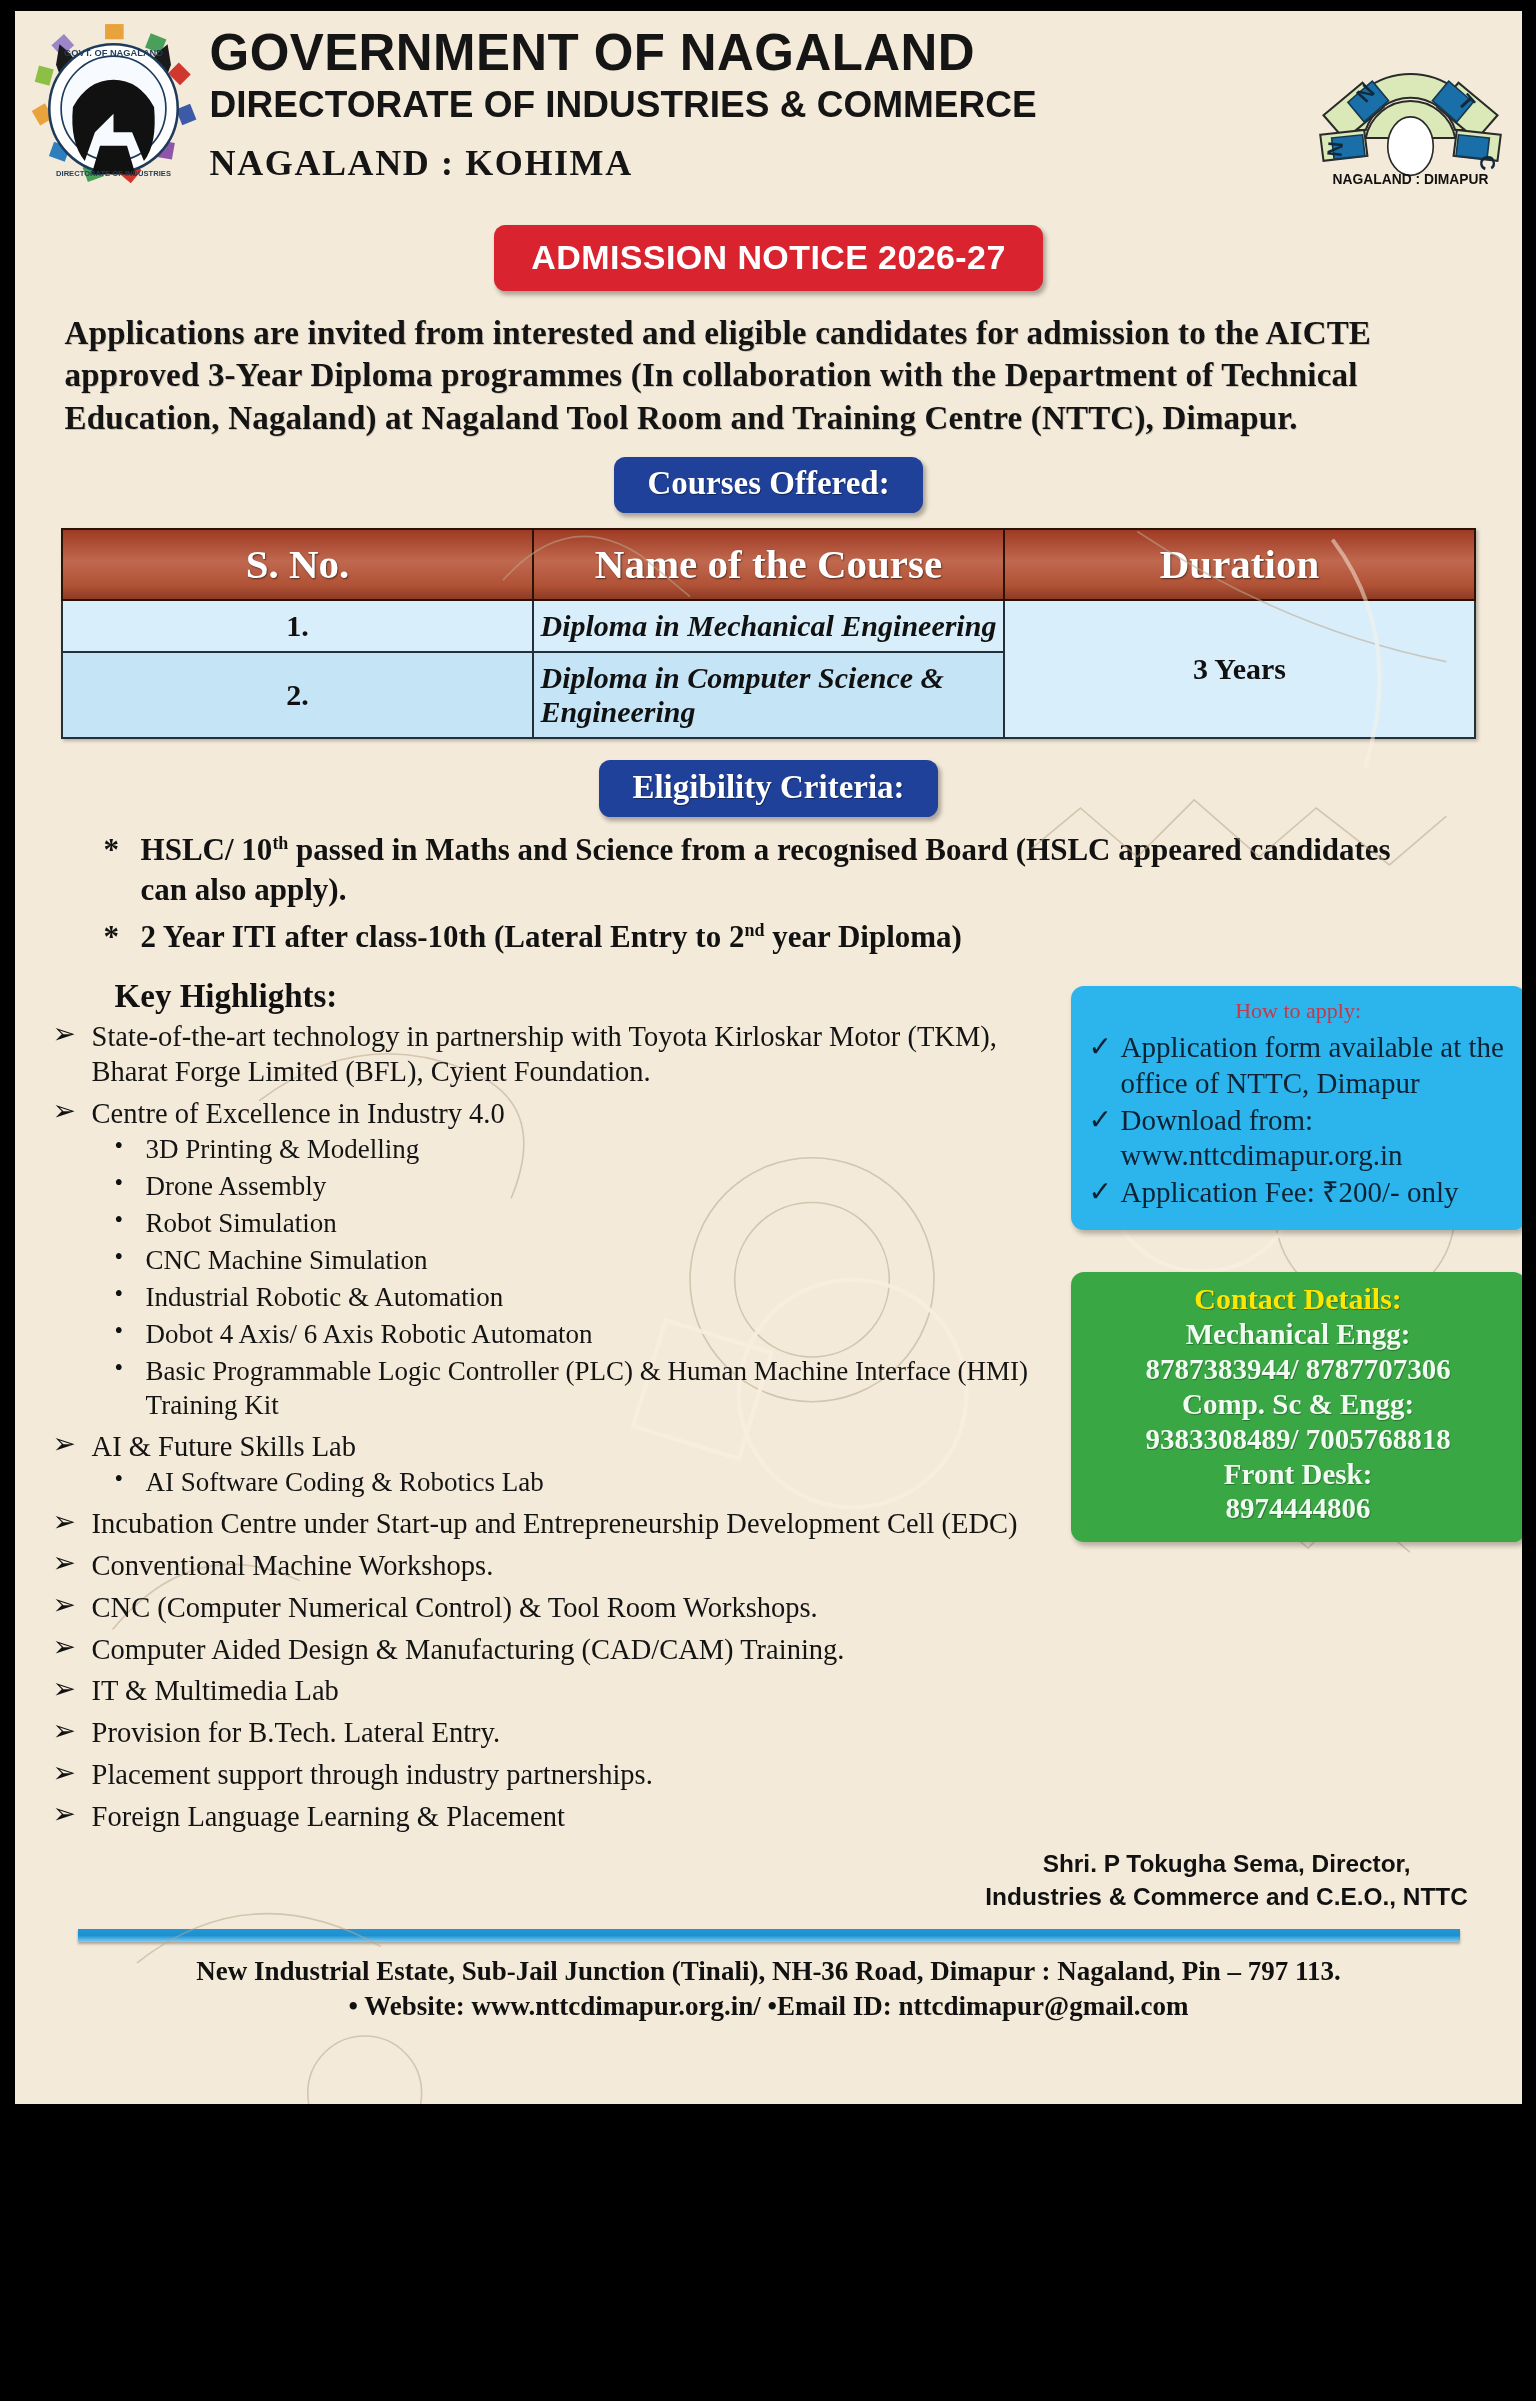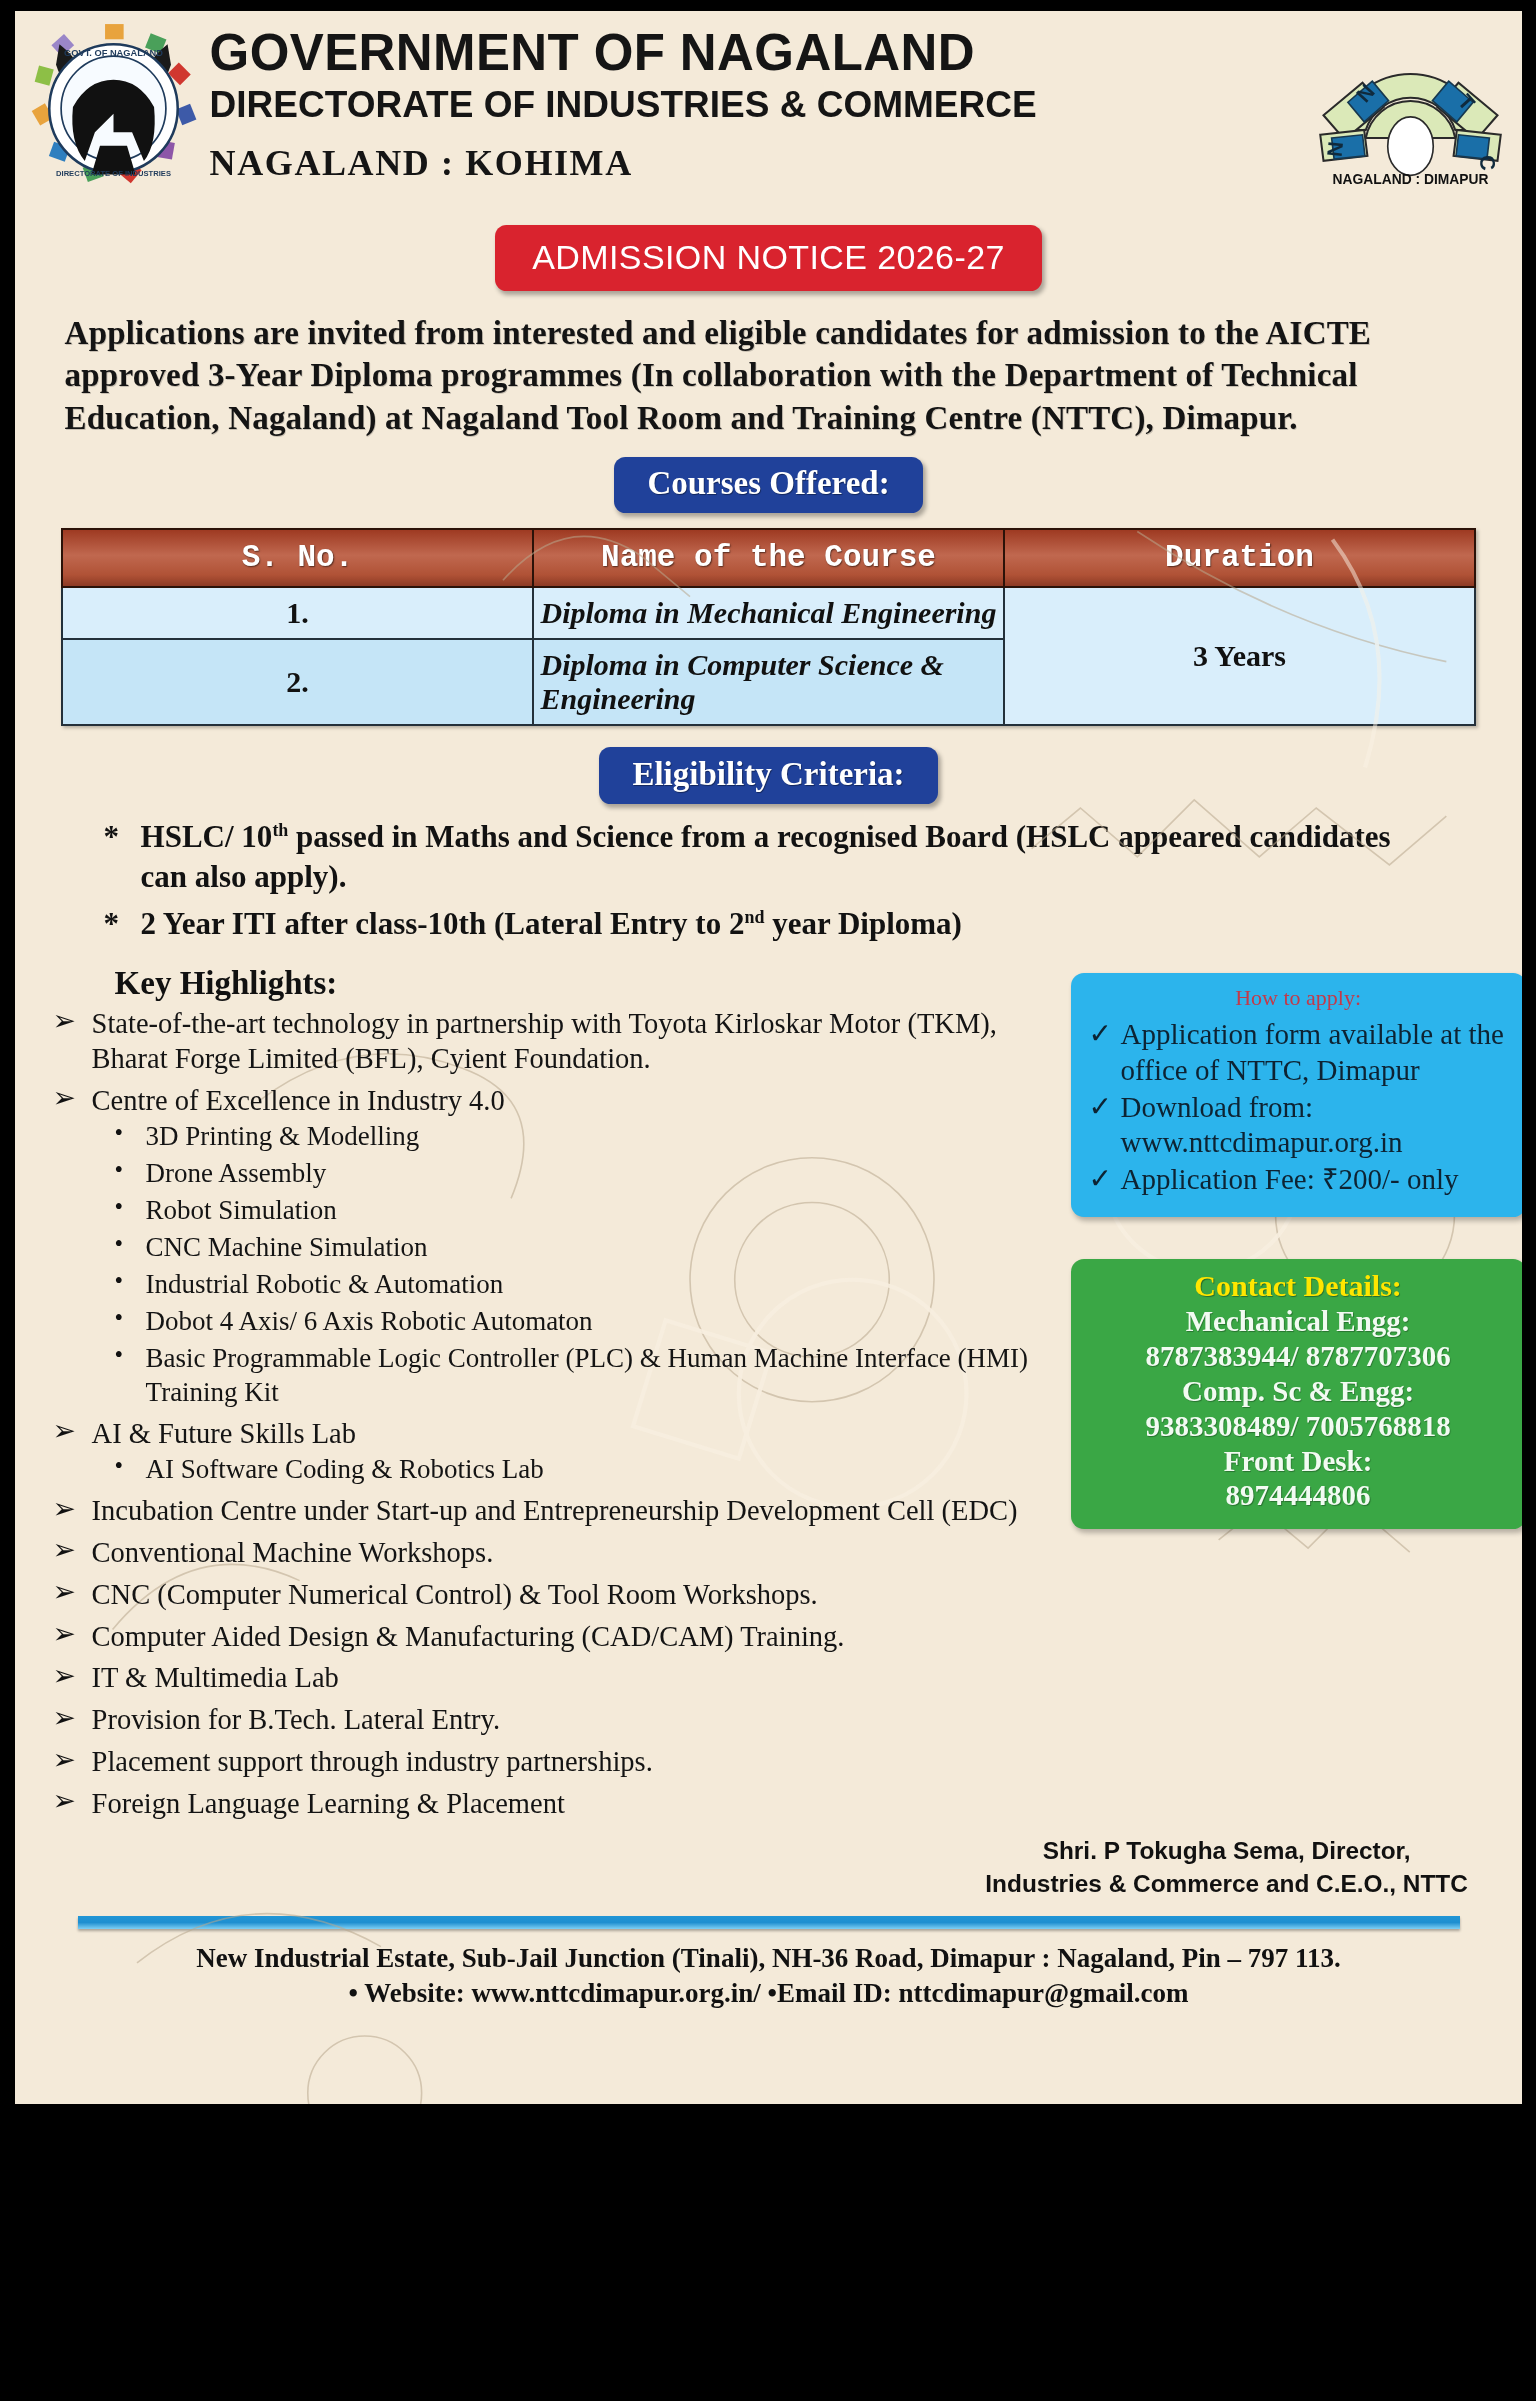--- a/index.html
+++ b/index.html
@@ -27,21 +27,21 @@
       letter-spacing:0.4px;color:#151515;line-height:1.05;}
   .t2{font-family:"Liberation Sans",sans-serif;font-weight:bold;font-size:37px;
       color:#151515;line-height:1.15;margin-top:4.9px;}
   .t3{font-family:"Liberation Serif",serif;font-weight:bold;font-size:36px;
       color:#151515;margin-top:14.6px;letter-spacing:1.6px;}
 
   
   .bannerwrap{text-align:center;margin-top:-4.9px;}
   .banner{
     display:inline-block;background:#d9232e;color:#fff;
-    font-family:"Liberation Sans",sans-serif;font-weight:normal;
+    font-family:"Liberation Sans",sans-serif;font-weight:bold;
     font-size:34px;letter-spacing:0.4px;
     padding:13px 37px 14.6px 37px;border-radius:11.4px;
     box-shadow:2.4px 3.3px 4.1px rgba(0,0,0,.30);
   }
 
   
   .intro{
     margin:21px 37px 0 50px;font-size:33px;font-weight:bold;line-height:1.28;
     color:#141414;text-align:left;letter-spacing:0.2px;
     text-shadow:0.8px 0.8px 0 rgba(0,0,0,.18);
@@ -56,24 +56,23 @@
     text-shadow:0.8px 0.8px 0.8px rgba(0,0,0,.4);
   }
 
   
   table.courses{
     width:1415px;margin:14.6px auto 0 auto;border-collapse:collapse;
     table-layout:fixed;box-shadow:1.6px 2.4px 3.3px rgba(0,0,0,.25);
   }
   table.courses th{
     background:linear-gradient(180deg,#9e3a22 0%,#c0684f 45%,#b05236 80%,#8d3a24 100%);
-    color:#fff;font-weight:bold;font-size:31px;padding:9.8px 4.9px 11.4px 4.9px;
+    color:#fff;font-weight:bold;font-size:41px;padding:9.8px 4.9px 11.4px 4.9px;
     border:2.4px solid #2b1208;text-shadow:0.8px 0.8px 1.6px rgba(0,0,0,.55);
     text-align:center;
-    font-family:Liberation Mono, monospace;
   }
   table.courses td{
     border:2.4px solid #23303a;font-size:30px;font-weight:bold;color:#111;
     padding:8.1px 6.5px;background:#d9eefb;
   }
   td.sn{text-align:center;width:122px;}
   td.cn{text-align:left;padding-left:21px;font-style:italic;}
   td.dur{text-align:center;width:370px;background:#d9eefb;font-size:31px;}
   tr.r2 td.sn,tr.r2 td.cn{background:#c5e5f7;}
 

